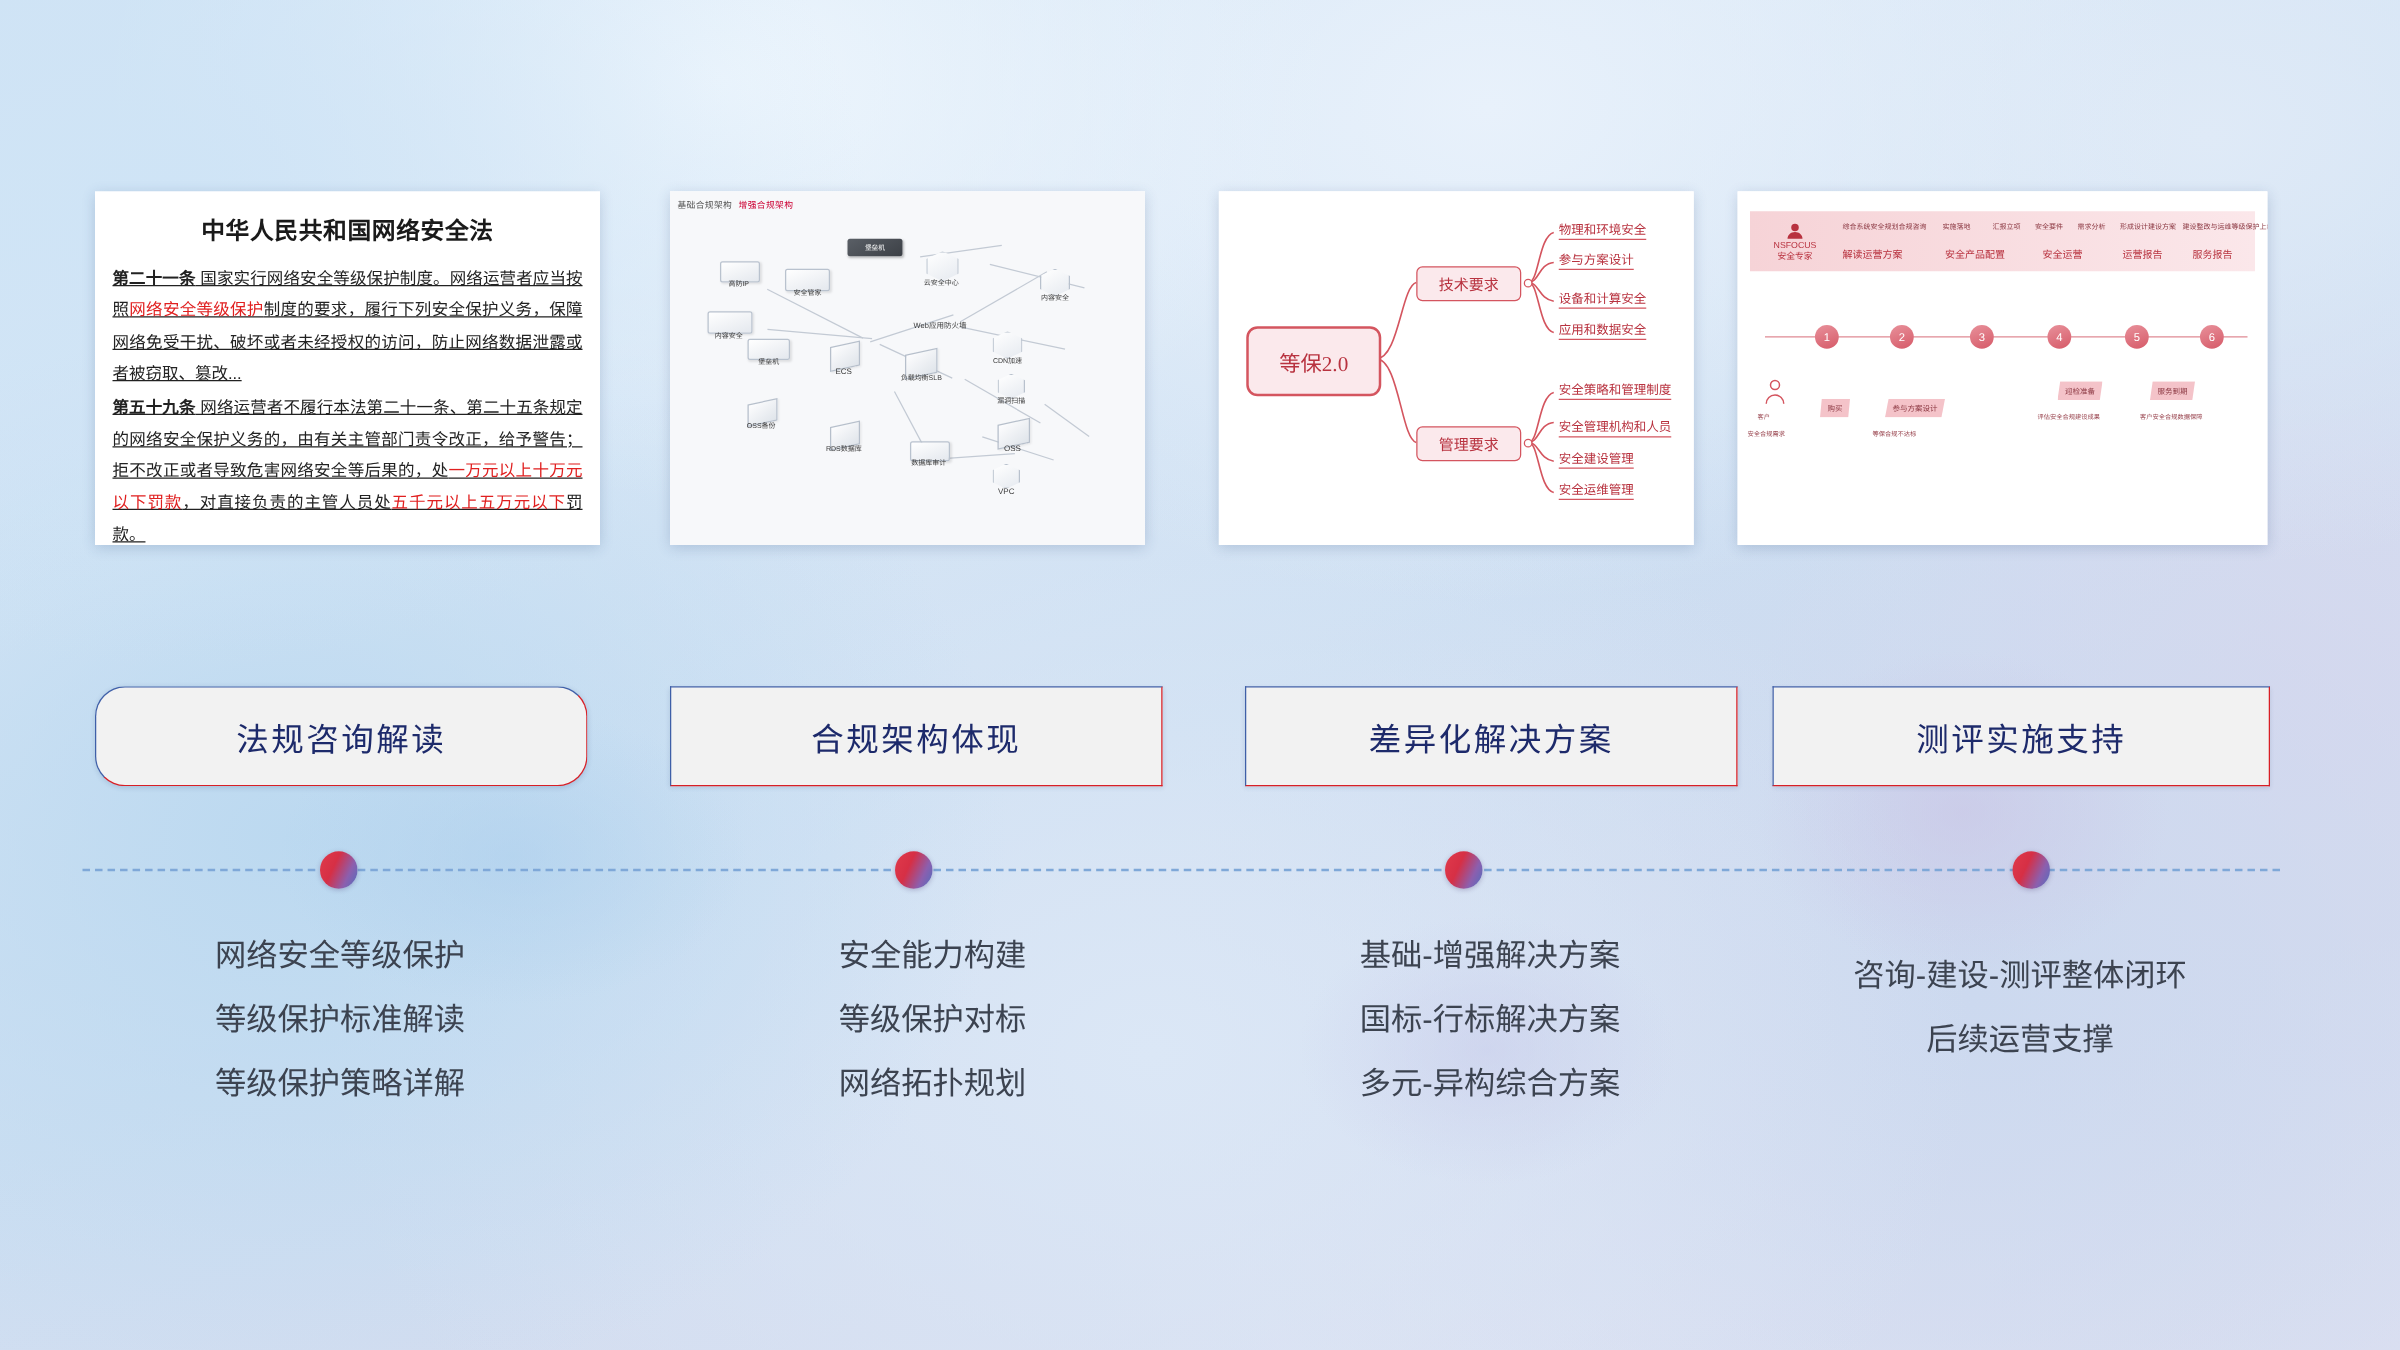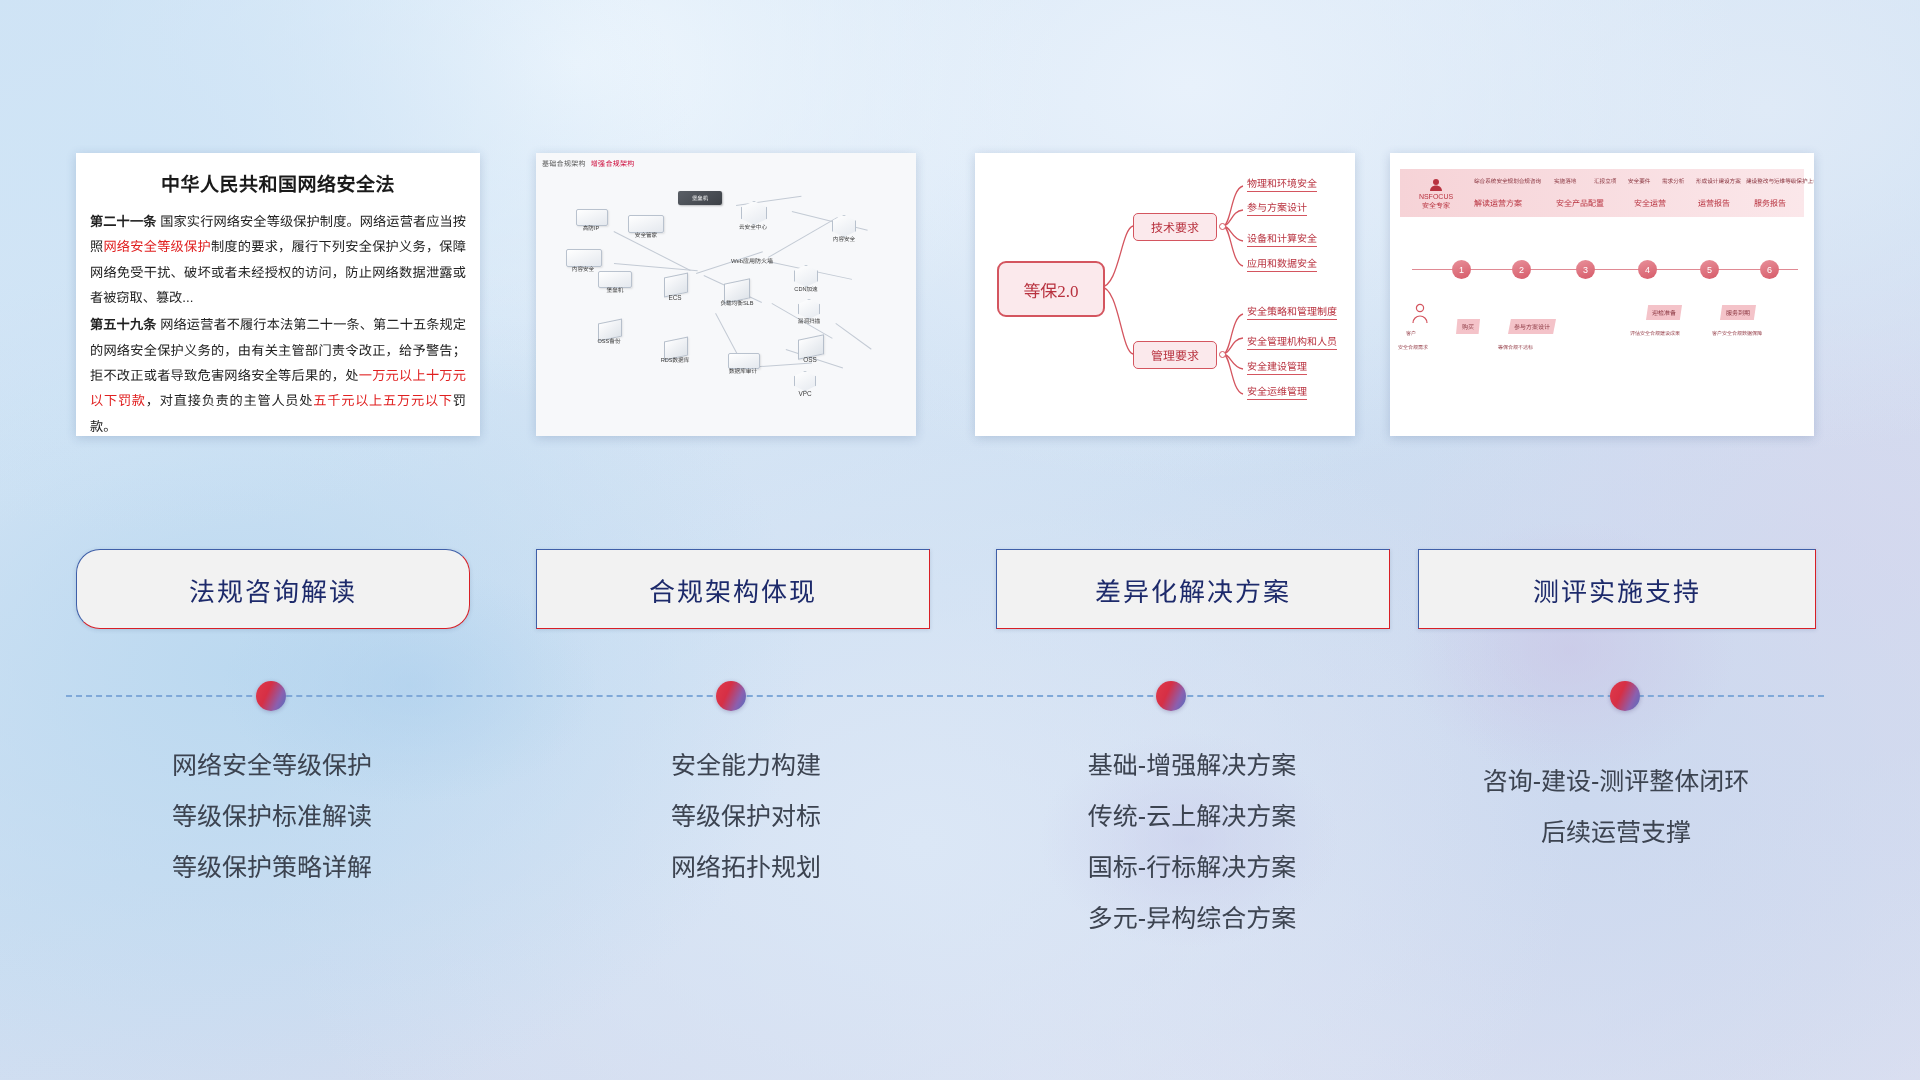--- a/index.html
+++ b/index.html
@@ -37,21 +37,21 @@
     box-shadow:0 2px 10px rgba(40,70,120,.20);overflow:hidden;}
   .card-1{left:76px;top:153px;width:404px;height:283px;}
   .card-2{left:536px;top:153px;width:380px;height:283px;}
   .card-3{left:975px;top:153px;width:380px;height:283px;}
   .card-4{left:1390px;top:153px;width:424px;height:283px;}
 
   
   .law{padding:16px 14px 0 14px;box-sizing:border-box;height:100%;}
   .law-title{text-align:center;font-size:19px;font-weight:bold;color:#1a1a1a;
     letter-spacing:.5px;margin-bottom:13px;}
-  .law-p{font-size:13.2px;line-height:1.92;color:#222;text-align:justify;margin:0 0 2px 0;}
+  .law-p{font-size:13.2px;line-height:1.92;color:#222;text-align:justify;margin:0 0 2px 0;text-decoration:underline;}
   .law-art{font-weight:bold;}
   .law-red{color:#e02020;}
 
   
   .arch{position:absolute;inset:0;background:#f7f8fa;}
   .arch-head{position:absolute;left:6px;top:5px;font-size:7px;color:#555;letter-spacing:.3px;}
   .arch-head b{color:#c03;font-weight:normal;margin-left:5px;}
   .arch-node{position:absolute;font-size:5.6px;color:#3a3a3a;text-align:center;
     line-height:1.25;white-space:nowrap;}
   .box3d{position:absolute;background:linear-gradient(160deg,#ffffff,#e4e8ee);
@@ -339,20 +339,19 @@
   <div class="col-line">等级保护标准解读</div>
   <div class="col-line">等级保护策略详解</div>
 </div>
 <div class="col col-2">
   <div class="col-line">安全能力构建</div>
   <div class="col-line">等级保护对标</div>
   <div class="col-line">网络拓扑规划</div>
 </div>
 <div class="col col-3">
   <div class="col-line">基础-增强解决方案</div>
-  <div class="col-line">传统-云上解决方案</div>
   <div class="col-line">国标-行标解决方案</div>
   <div class="col-line">多元-异构综合方案</div>
 </div>
 <div class="col col-4" style="top:756px;">
   <div class="col-line">咨询-建设-测评整体闭环</div>
   <div class="col-line">后续运营支撑</div>
 </div>
 
 </body></html>

